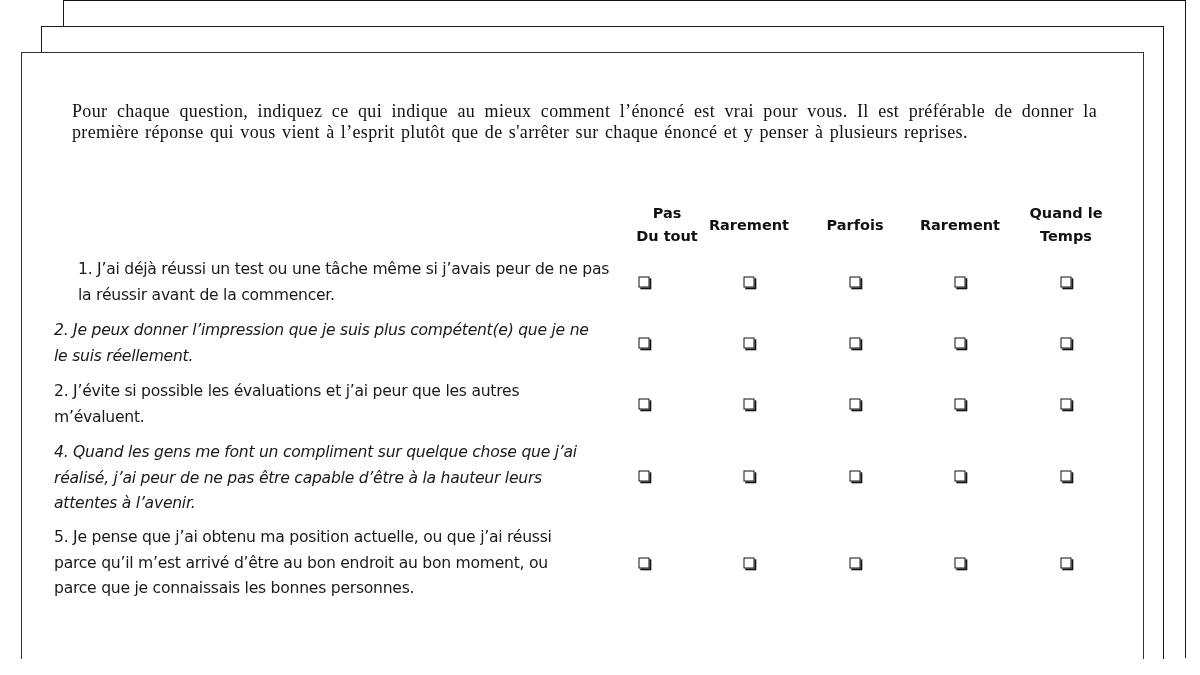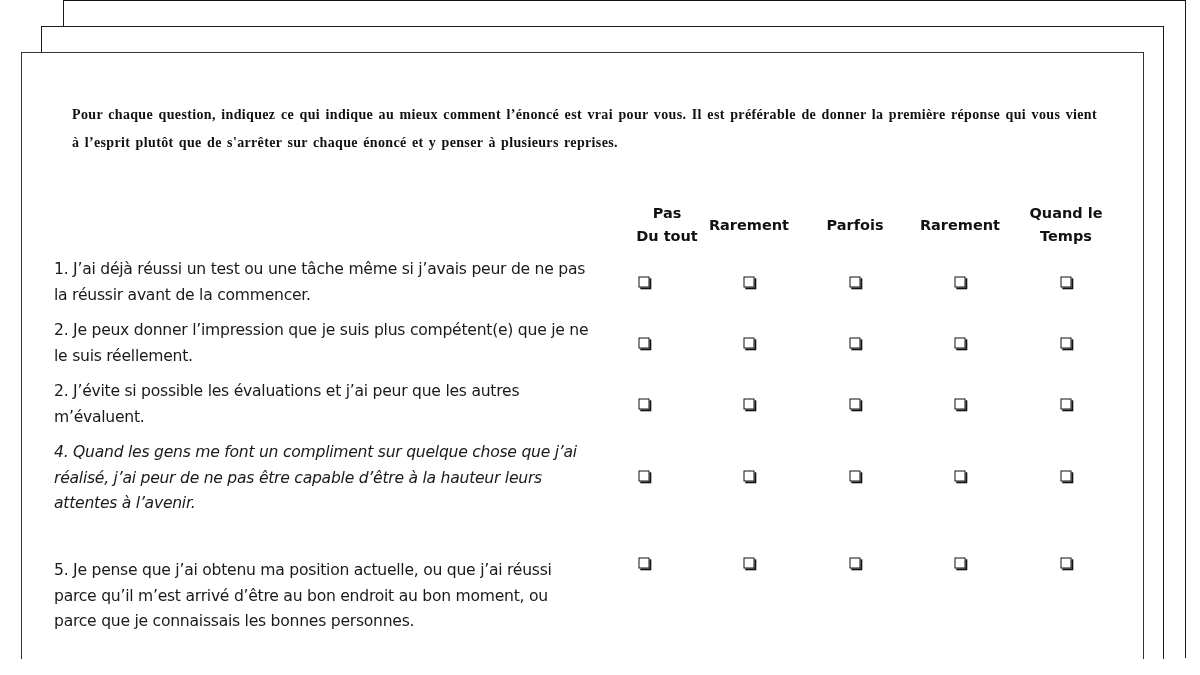--- a/index.html
+++ b/index.html
@@ -11,22 +11,22 @@
   .sheet {
     position: absolute; background: #fff;
     border: 1.5px solid #1a1a1a; border-bottom: none;
   }
   .sheet-3 { left: 63px; top: 0px; width: 1121px; height: 657px; border-top: 1.5px solid #111; }
   .sheet-2 { left: 41px; top: 26px; width: 1121px; height: 632px; }
   .sheet-1 { left: 21px; top: 52px; width: 1121px; height: 606px; border-color: #333; }
 
   .instructions {
     position: absolute; left: 72px; top: 101px; width: 1025px;
-    font-family: "Liberation Serif", serif; font-weight: bold;
-    font-size: 14px; line-height: 28px; color: #111;
+    font-family: "Liberation Serif", serif; font-weight: normal;
+    font-size: 18px; line-height: 21px; color: #111;
     text-align: justify; letter-spacing: 0.35px; word-spacing: 1.5px;
   }
 
   .col-header {
     position: absolute; top: 202px; width: 100px; text-align: center;
     font-family: "DejaVu Sans", sans-serif; font-weight: bold;
     font-size: 14.5px; line-height: 23px; color: #111;
     transform: translateX(-50%);
     height: 46px; display: flex; align-items: center; justify-content: center;
     white-space: pre-line;
@@ -57,25 +57,25 @@
 <div class="instructions">Pour chaque question, indiquez ce qui indique au mieux comment l’énoncé est vrai pour vous. Il est préférable de donner la première réponse qui vous vient à l’esprit plutôt que de s'arrêter sur chaque énoncé et y penser à plusieurs  reprises.</div>
 
 <div class="col-header" style="left:667px;">Pas
 Du tout</div>
 <div class="col-header" style="left:749px;">Rarement</div>
 <div class="col-header" style="left:855px;">Parfois</div>
 <div class="col-header" style="left:960px;">Rarement</div>
 <div class="col-header" style="left:1066px;">Quand le
 Temps</div>
 
-<div class="question" style="top:257px;">1. J’ai déjà réussi un test ou une tâche même si j’avais peur de ne pas la réussir avant de la commencer.</div>
-<div class="question" style="top:318px;">2. Je peux donner  l’impression que je suis plus compétent(e) que je ne le suis réellement.</div>
+<div class="question" style="top:257px;margin-left:24px;">1. J’ai déjà réussi un test ou une tâche même si j’avais peur de ne pas la réussir avant de la commencer.</div>
+<div class="question" style="top:318px;font-style:italic;">2. Je peux donner  l’impression que je suis plus compétent(e) que je ne le suis réellement.</div>
 <div class="question" style="top:379px;">2. J’évite si possible les évaluations et j’ai peur que les autres m’évaluent.</div>
 <div class="question" style="top:440px;font-style:italic;">4. Quand les gens me font un compliment sur quelque chose que j’ai réalisé, j’ai peur de ne pas être capable d’être à la hauteur leurs attentes à l’avenir.</div>
-<div class="question" style="top:525px;margin-top:33px;">5. Je pense que j’ai obtenu ma position actuelle, ou que j’ai réussi parce qu’il m’est arrivé d’être au bon endroit au bon moment, ou parce que je connaissais les bonnes personnes.</div>
+<div class="question" style="top:525px;">5. Je pense que j’ai obtenu ma position actuelle, ou que j’ai réussi parce qu’il m’est arrivé d’être au bon endroit au bon moment, ou parce que je connaissais les bonnes personnes.</div>
 
 <div class="cb" style="left:644px;top:282px;"></div>
 <div class="cb" style="left:749px;top:282px;"></div>
 <div class="cb" style="left:855px;top:282px;"></div>
 <div class="cb" style="left:960px;top:282px;"></div>
 <div class="cb" style="left:1066px;top:282px;"></div>
 
 <div class="cb" style="left:644px;top:343px;"></div>
 <div class="cb" style="left:749px;top:343px;"></div>
 <div class="cb" style="left:855px;top:343px;"></div>

